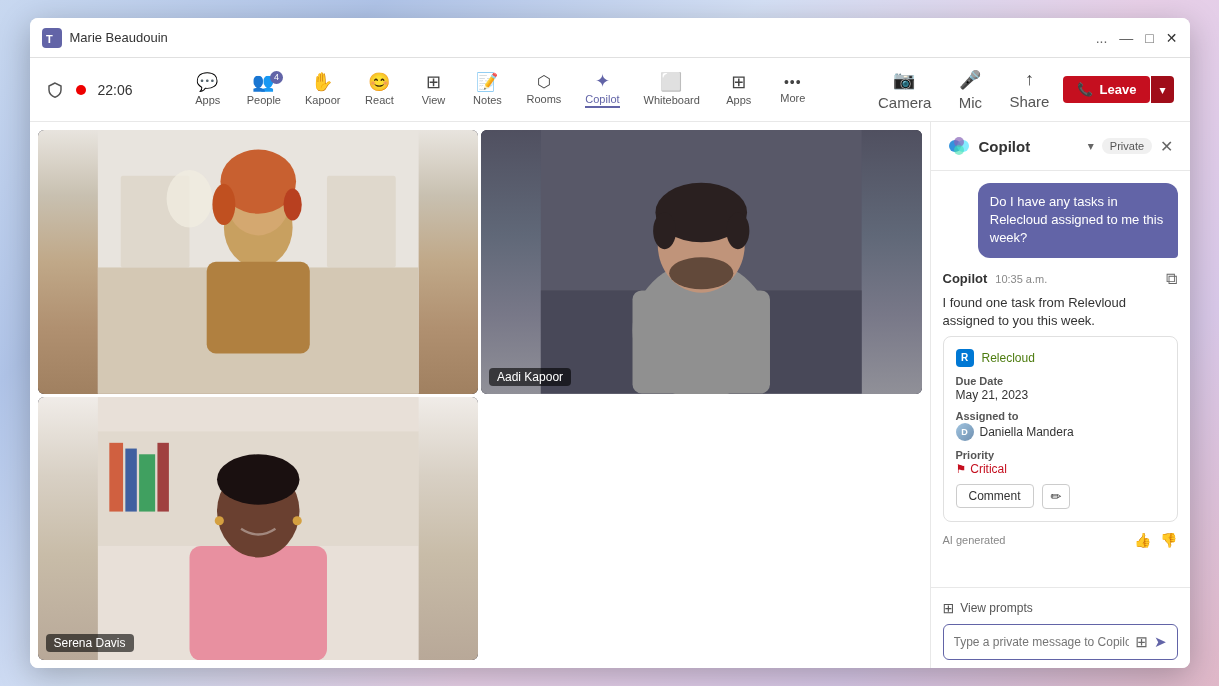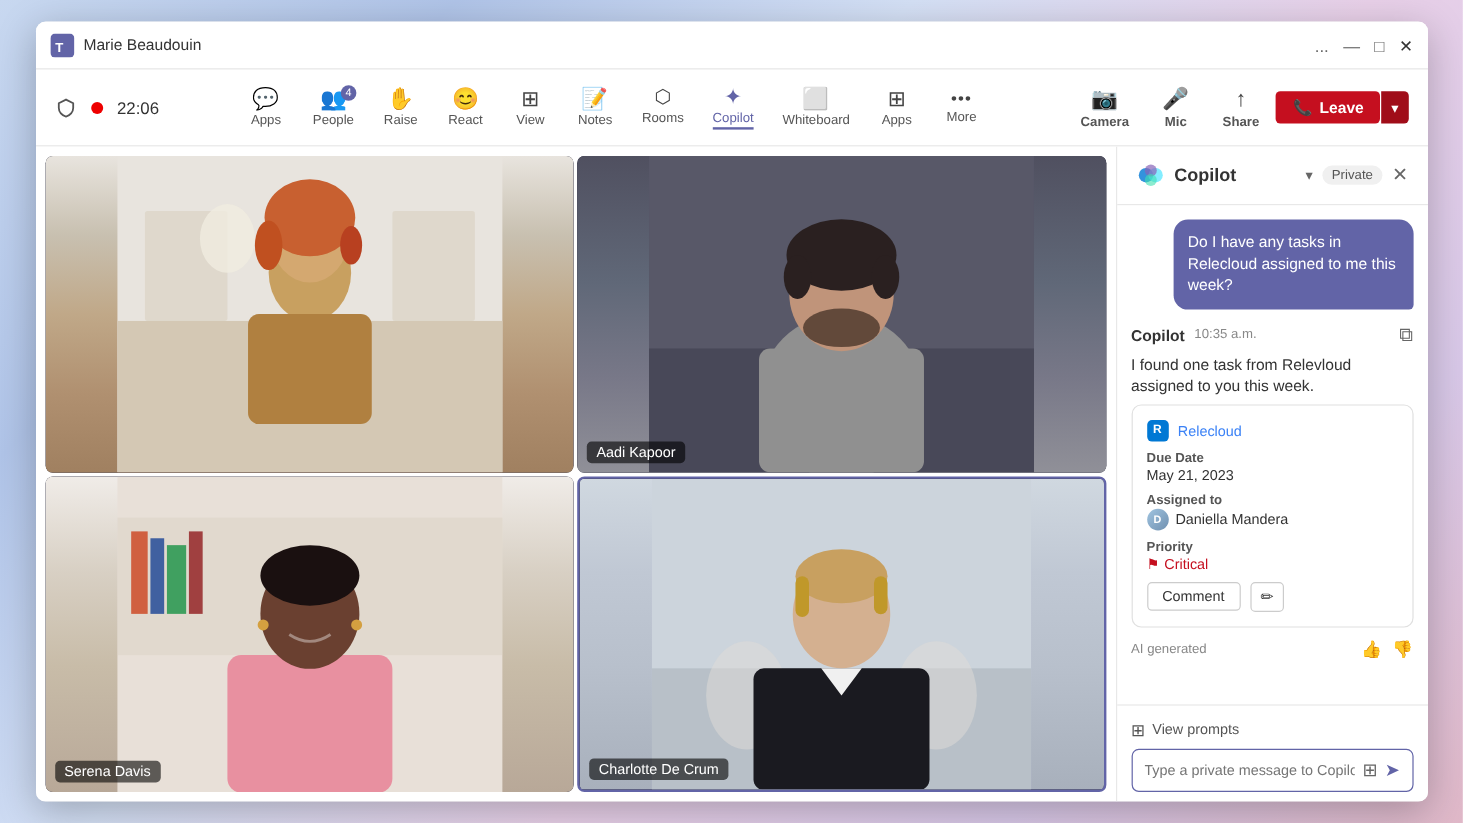--- a/index.html
+++ b/index.html
@@ -146,23 +146,22 @@
       gap: 3px;
       padding: 4px 10px;
       cursor: pointer;
       min-width: 50px;
     }
     .cam-btn .icon, .mic-btn .icon, .share-btn .icon {
       font-size: 18px;
       color: #444;
     }
     .cam-btn .label, .mic-btn .label, .share-btn .label {
-      font-size: 11px;
+      font-size: 15px;
       color: #555;
-      font-weight: bold;
     }
     .leave-btn {
       background: #C50F1F;
       color: #fff;
       border: none;
       border-radius: 4px;
       padding: 6px 14px;
       font-size: 13px;
       font-weight: 600;
       cursor: pointer;
@@ -329,21 +328,21 @@
       border-radius: 4px;
       display: flex;
       align-items: center;
       justify-content: center;
       color: #fff;
       font-size: 10px;
       font-weight: 700;
     }
     .task-source {
       font-size: 12px;
-      color: #3b82f6;
+      color: #4d7c0f;
     }
     .task-title {
       font-size: 14px;
       font-weight: 700;
       color: #222;
       line-height: 1.3;
     }
     .task-field-label {
       font-size: 11px;
       font-weight: 600;
@@ -513,21 +512,21 @@
         <span class="icon">💬</span>
         <span class="label">Apps</span>
       </div>
       <div class="tool-btn" style="position:relative">
         <span class="icon">👥</span>
         <span class="badge">4</span>
         <span class="label">People</span>
       </div>
       <div class="tool-btn">
         <span class="icon">✋</span>
-        <span class="label">Raise</span>
+        <span class="label">Kapoor</span>
       </div>
       <div class="tool-btn">
         <span class="icon">😊</span>
         <span class="label">React</span>
       </div>
       <div class="tool-btn">
         <span class="icon">⊞</span>
         <span class="label">View</span>
       </div>
       <div class="tool-btn">
@@ -648,42 +647,20 @@
 
             <circle cx="106" cy="108" r="4" fill="#d4a040"></circle>
             <circle cx="174" cy="108" r="4" fill="#d4a040"></circle>
 
             <path d="M125 115 Q140 125 155 115" stroke="#ffffff60" stroke-width="2" fill="none"></path>
           </svg>
         </div>
         <span class="video-label">Serena Davis</span>
       </div>
 
-      <div class="video-tile active-speaker">
-        <div class="tile-content" style="background: linear-gradient(180deg, #d0d8e0 0%, #c0c8d4 30%, #b8c0cc 60%, #a8b0bc 100%);">
-          <svg width="100%" height="100%" viewBox="0 0 280 230" preserveAspectRatio="xMidYMax meet">
-            <rect x="0" y="0" width="280" height="230" fill="#ccd4dc"></rect>
-
-            <rect x="0" y="140" width="280" height="90" fill="#b8c0c8"></rect>
-            <ellipse cx="70" cy="160" rx="30" ry="40" fill="#e0dcd8" opacity="0.5"></ellipse>
-            <ellipse cx="210" cy="160" rx="30" ry="40" fill="#e0dcd8" opacity="0.5"></ellipse>
-
-            <rect x="75" y="140" width="130" height="90" rx="8" fill="#1a1a20"></rect>
-
-            <path d="M125 140 L140 160 L155 140" fill="#f0f0f0"></path>
-
-            <ellipse cx="140" cy="100" rx="36" ry="40" fill="#d4b090"></ellipse>
-
-            <ellipse cx="140" cy="72" rx="34" ry="20" fill="#c8a060"></ellipse>
-            <rect x="106" y="72" width="10" height="30" rx="5" fill="#c0982a"></rect>
-            <rect x="164" y="72" width="10" height="28" rx="5" fill="#c0982a"></rect>
-          </svg>
-        </div>
-        <span class="video-label">Charlotte De Crum</span>
-      </div>
 
     </div>
 
     <div class="copilot-panel">
 
       <div class="copilot-header">
 
         <svg class="copilot-logo" viewBox="0 0 24 24">
           <circle cx="8" cy="12" r="6" fill="#0078D4" opacity="0.8"></circle>
           <circle cx="16" cy="12" r="6" fill="#50e6ff" opacity="0.7"></circle>

